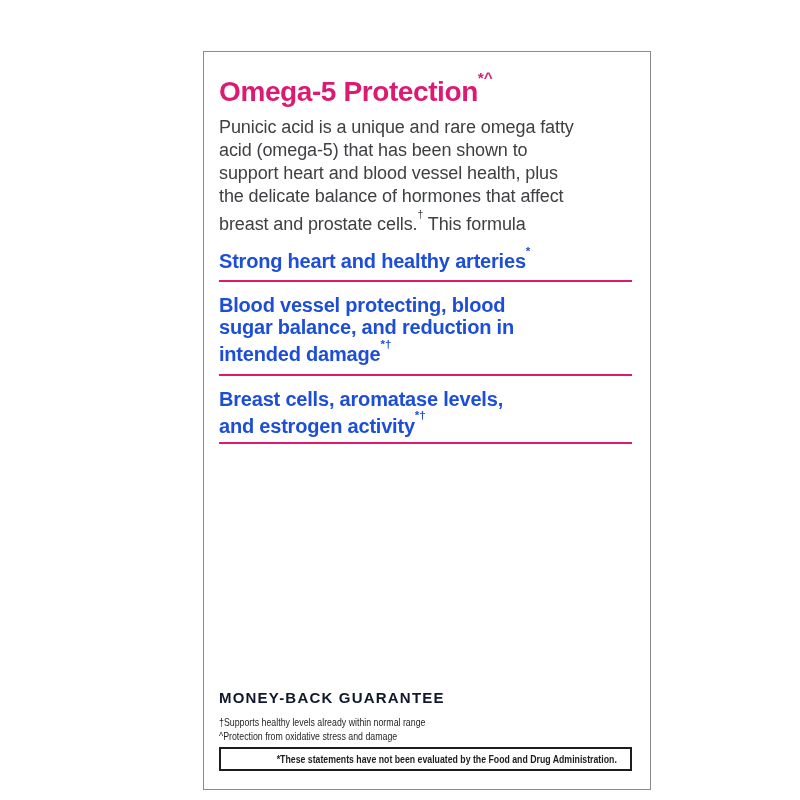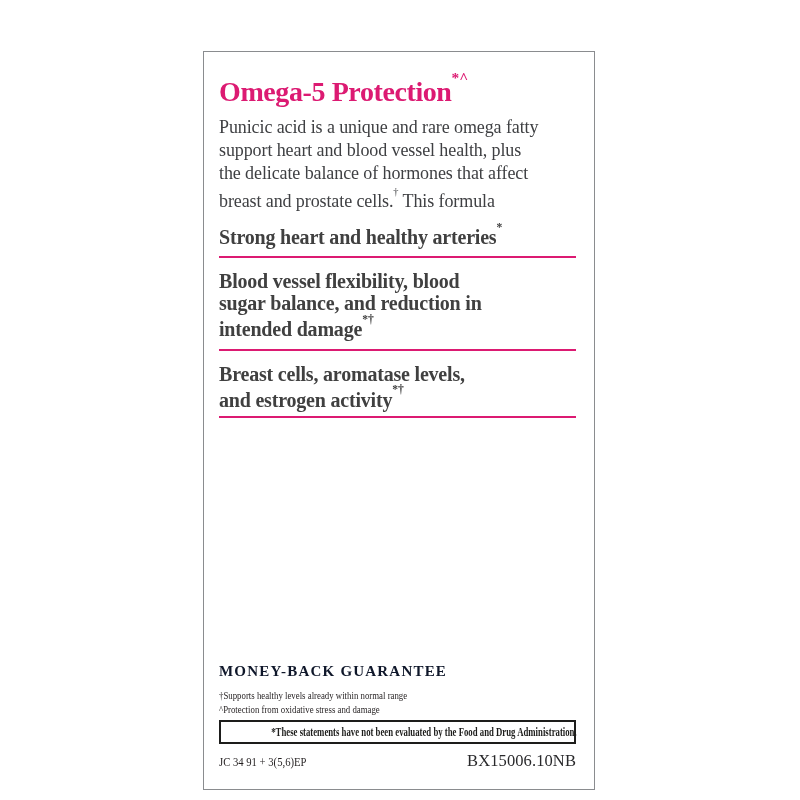--- a/index.html
+++ b/index.html
@@ -2,36 +2,36 @@
 <html><head>
 <meta charset="utf-8">
 <style>
   html,body{margin:0;padding:0;}
   body{
     width:800px;height:800px;background:#ffffff;
     font-family:"Liberation Sans","DejaVu Sans",sans-serif;
     color:#3F4043;position:relative;overflow:hidden;
   }
   .panel{
-    position:absolute;left:203px;top:51px;width:392px;height:739px;
+    position:absolute;left:203px;top:51px;width:448px;height:739px;
     box-sizing:border-box;border:1px solid #8A8C8F;background:#ffffff;
     display:flex;flex-direction:column;
-    padding:12px 18px 18px 15px;overflow:hidden;font-family:Liberation Serif, serif;
+    padding:12px 18px 18px 15px;overflow:hidden;
   }
   .title{
     margin:6px 0 0 0;font-size:28px;line-height:32px;font-weight:700;
     color:#DC1A72;letter-spacing:-0.4px;white-space:nowrap;
   }
   .tsup{font-size:55%;position:relative;top:-0.55em;letter-spacing:0;}
   .intro{margin:8px 0 0 0;font-size:18px;line-height:23px;letter-spacing:-0.1px;}
   .il{display:block;white-space:nowrap;}
   .isup{font-size:58%;position:relative;top:-0.5em;}
   .benefit{
     margin-top:12px;font-size:20px;line-height:22px;font-weight:700;
-    letter-spacing:-0.2px;color:#404040;
+    letter-spacing:-0.2px;color:#1d4ed8;
   }
   .benefit.b1{margin-top:9px;}
   .bl{display:block;white-space:nowrap;}
   .bsup{font-size:58%;position:relative;top:-0.45em;letter-spacing:0;}
   .rule{height:2px;background:#DC1A72;border:none;}
   .rule.r1{margin-top:8px;}
   .rule.r2{margin-top:9px;}
   .rule.r3{margin-top:6px;}
   .footer{margin-top:auto;color:#242021;}
   .guarantee{
@@ -63,33 +63,34 @@
 </head>
 <body>
 
 <div class="page">
   <section class="panel">
 
     <h1 class="title"><span>Omega-5 Protection</span><sup class="tsup">*^</sup></h1>
 
     <p class="intro">
       <span class="il">Punicic acid is a unique and rare omega fatty</span>
+      <span class="il">acid (omega-5) that has been shown to</span>
       <span class="il">support heart and blood vessel health, plus</span>
       <span class="il">the delicate balance of hormones that affect</span>
       <span class="il"><span>breast and prostate cells.</span><sup class="isup">†</sup><span> This formula</span></span>
     </p>
 
     <div class="benefit b1">
       <span class="bl"><span>Strong heart and healthy arteries</span><sup class="bsup">*</sup></span>
     </div>
 
     <div class="rule r1"></div>
 
     <div class="benefit">
-      <span class="bl">Blood vessel flexibility, blood</span>
+      <span class="bl">Blood vessel protecting, blood</span>
       <span class="bl">sugar balance, and reduction in</span>
       <span class="bl"><span>intended damage</span><sup class="bsup">*†</sup></span>
     </div>
 
     <div class="rule r2"></div>
 
     <div class="benefit">
       <span class="bl">Breast cells, aromatase levels,</span>
       <span class="bl"><span>and estrogen activity</span><sup class="bsup">*†</sup></span>
     </div>
@@ -102,20 +103,16 @@
 
       <div class="footnotes">
         <span class="fn"><span class="cond">†Supports healthy levels already within normal range</span></span>
         <span class="fn"><span class="cond">^Protection from oxidative stress and damage</span></span>
       </div>
 
       <div class="fda-box">
         <span class="fda-line"><span class="cond-c">*These statements have not been evaluated by the Food and Drug Administration.</span></span>
       </div>
 
-      <div class="codes">
-        <span class="code-left"><span class="cond">JC 34 91 + 3(5,6)EP</span></span>
-        <span class="code-right">BX15006.10NB</span>
-      </div>
     </div>
 
   </section>
 </div>
 
 </body></html>

